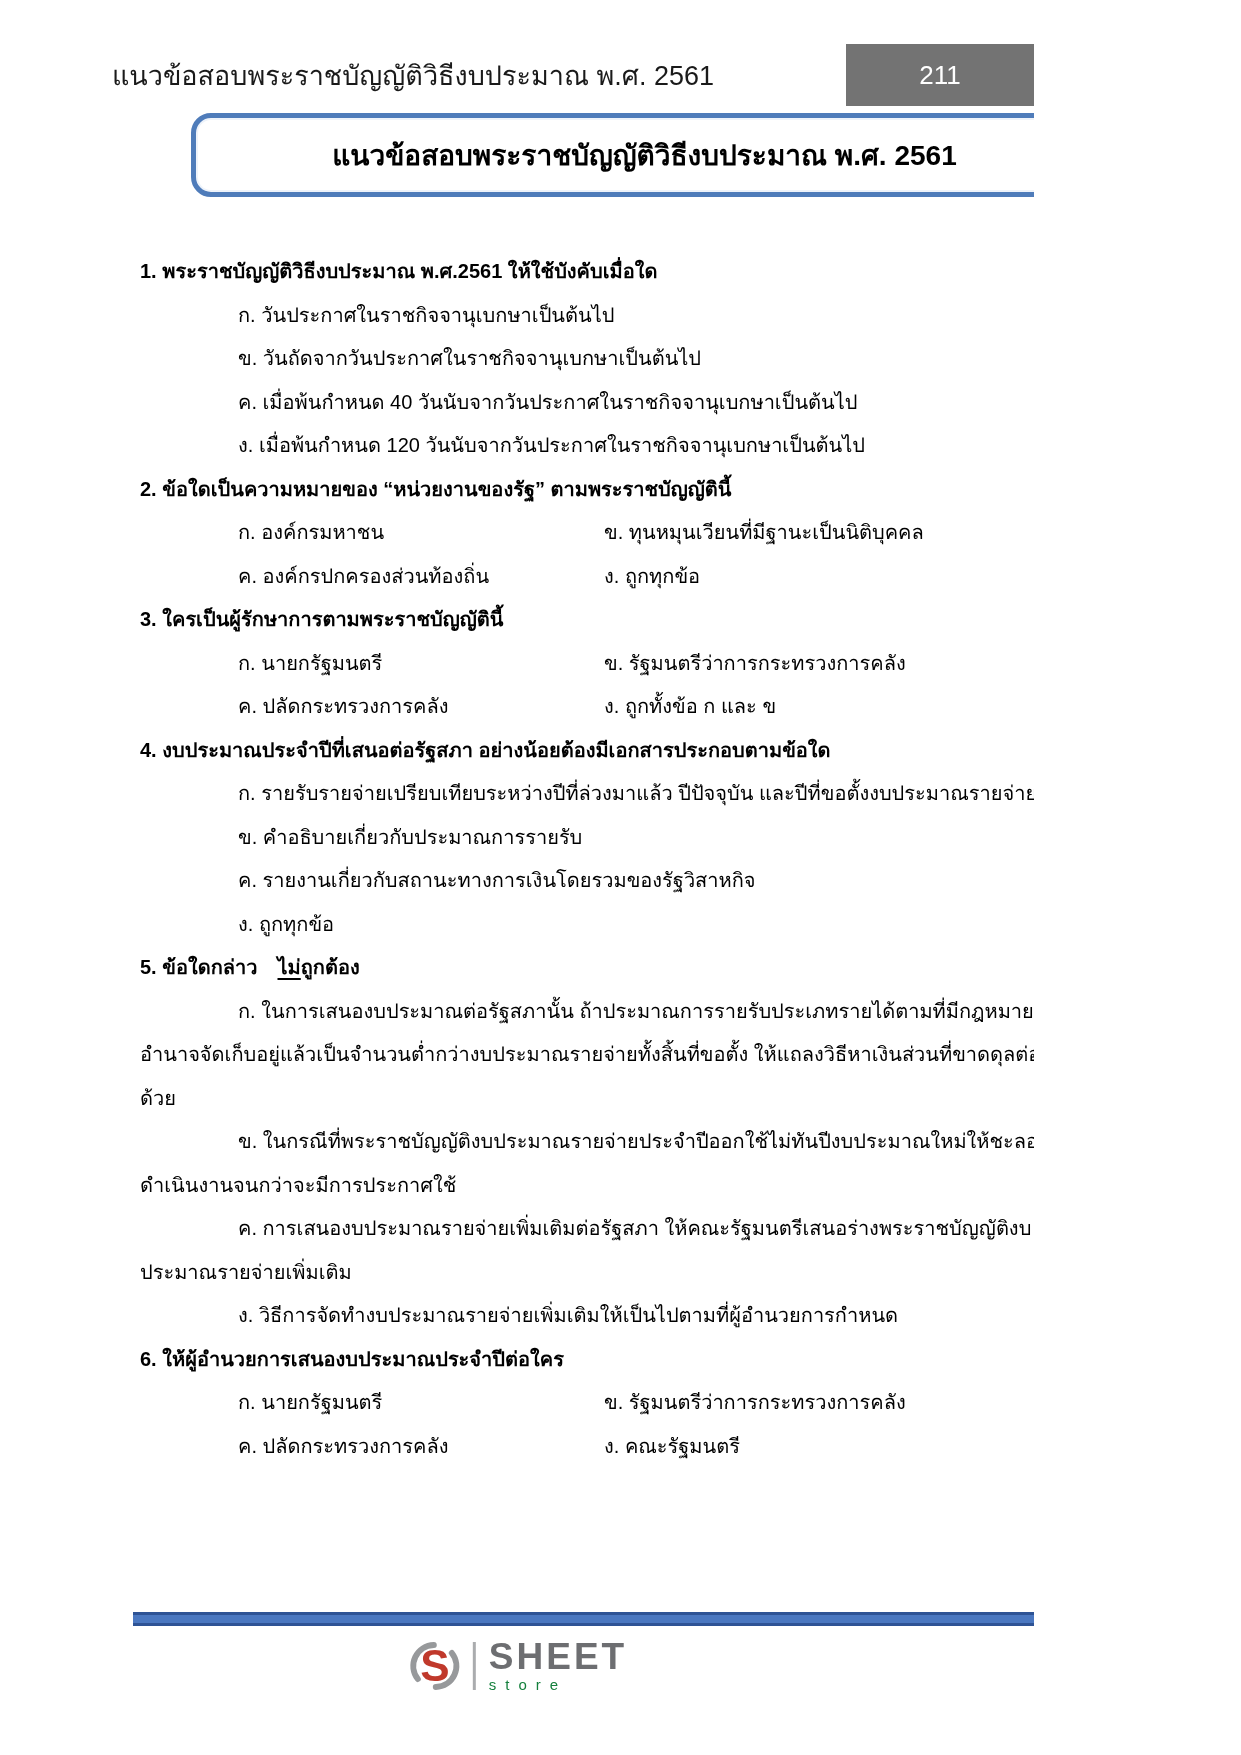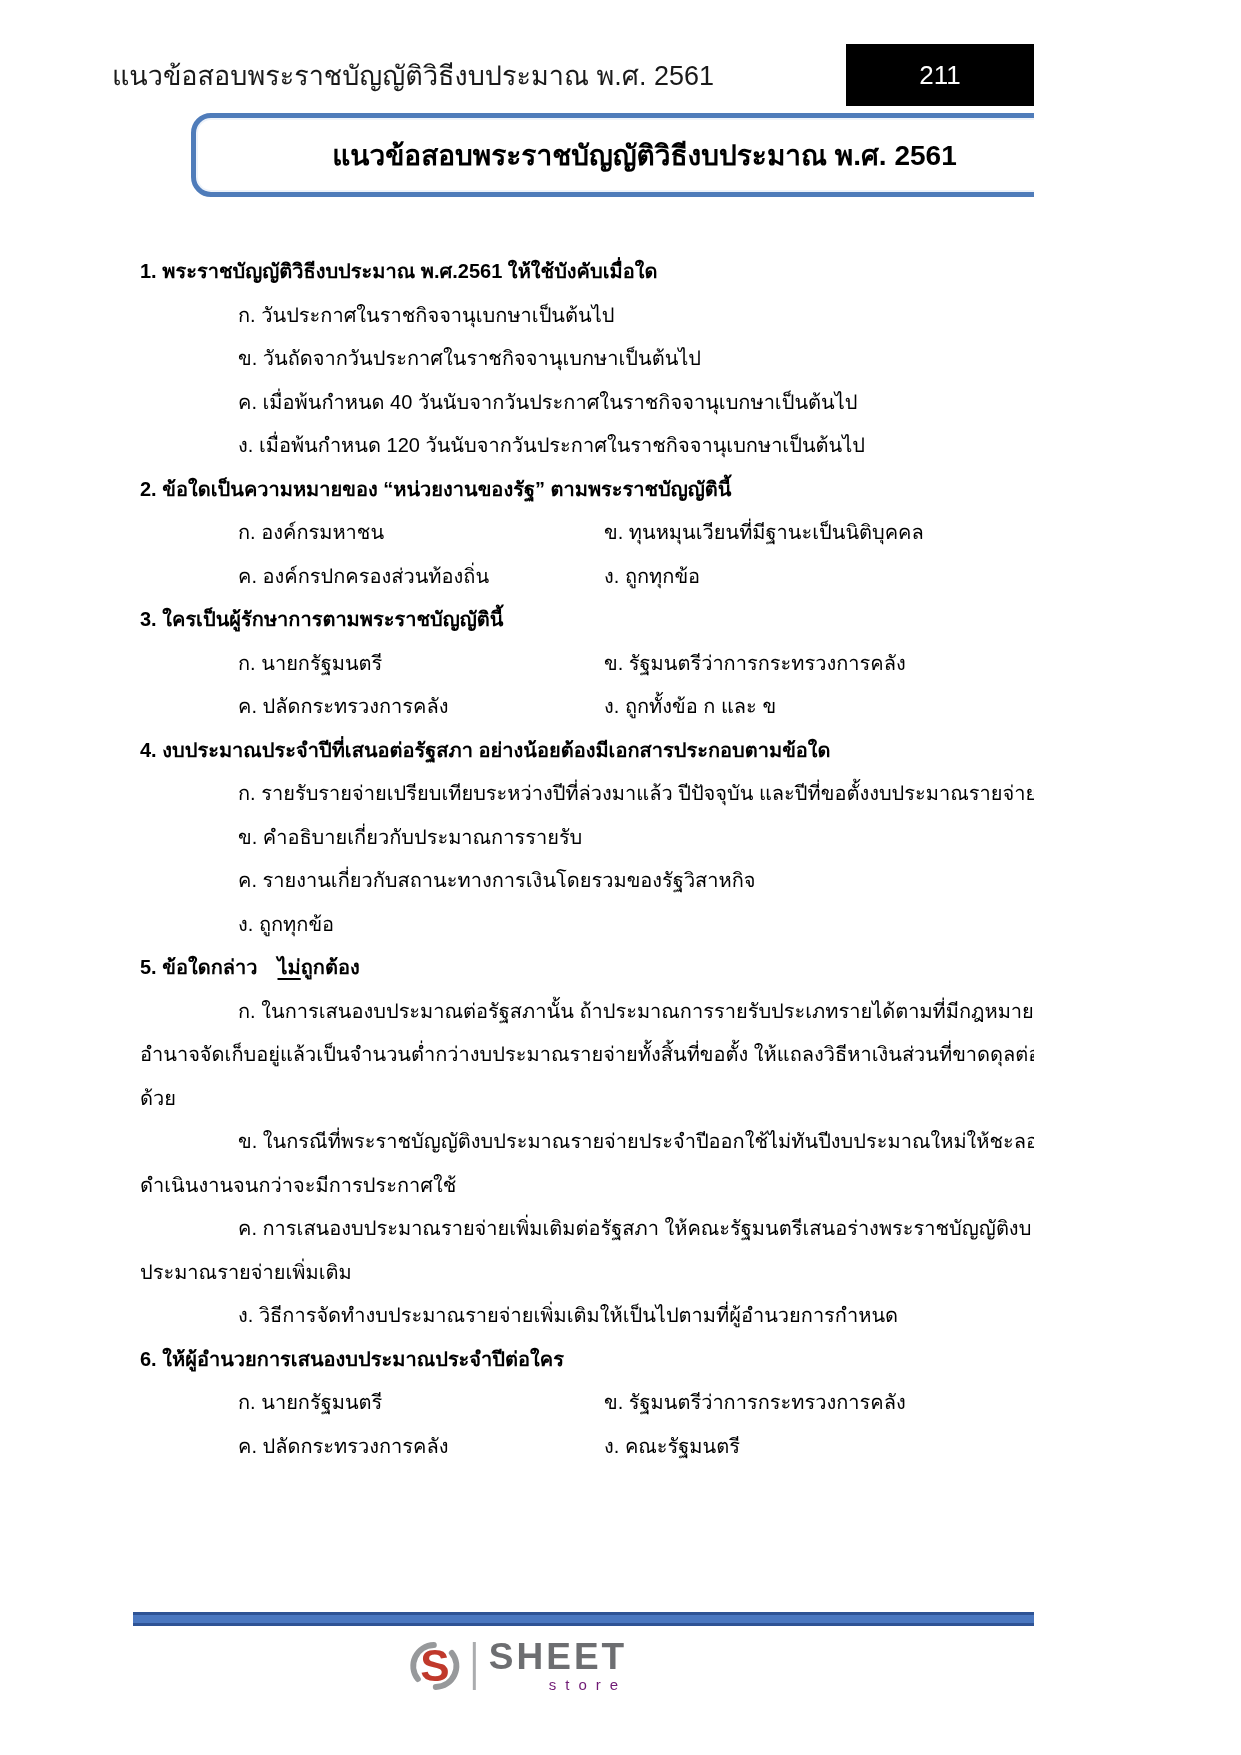--- a/index.html
+++ b/index.html
@@ -15,21 +15,21 @@
   }
   
   .header{position:absolute;top:44px;left:0;width:100%;height:62px;}
   .header-title{
     position:absolute;right:320px;top:0;height:62px;
     display:flex;align-items:center;
     font-size:27px;color:#1a1a1a;white-space:nowrap;
   }
   .page-number-box{
     position:absolute;right:0;top:0;width:188px;height:62px;
-    background:#000000;color:#fff;
+    background:#737373;color:#fff;
     display:flex;align-items:center;justify-content:center;
     font-size:26px;
   }
   
   .title-box{
     position:absolute;left:191px;top:113px;width:897px;height:74px;
     border:5px solid #4f7cba;border-radius:20px;
     box-shadow:inset 0 0 0 2px #eef3fa;
     display:flex;align-items:center;justify-content:center;
     font-weight:bold;font-size:28px;background:#fff;
@@ -47,23 +47,23 @@
   .footer-bar{
     position:absolute;left:133px;top:1612px;width:982px;height:8px;
     background:#4a77c0;
     border-top:3px solid #2e5395;border-bottom:3px solid #2e5395;
   }
   .logo{
     position:absolute;top:1638px;left:50%;transform:translateX(-50%);
     display:flex;align-items:center;
   }
   .logo-divider{width:3px;height:48px;background:#aaacae;margin:0 13px 0 10px;}
-  .logo-text{display:flex;flex-direction:column;align-items:flex-end;}
+  .logo-text{display:flex;flex-direction:column;}
   .logo-title{font-size:37px;font-weight:bold;color:#6d6e71;letter-spacing:3px;line-height:34px;}
-  .logo-sub{font-size:15px;color:#701a75;letter-spacing:9px;line-height:17px;margin-top:2px;}
+  .logo-sub{font-size:15px;color:#15803d;letter-spacing:9px;line-height:17px;margin-top:2px;}
 </style>
 </head>
 <body>
 
 <div class="page">
 
   <div class="header">
     <div class="header-title">แนวข้อสอบพระราชบัญญัติวิธีงบประมาณ พ.ศ. 2561</div>
     <div class="page-number-box">
       <span>211</span>

